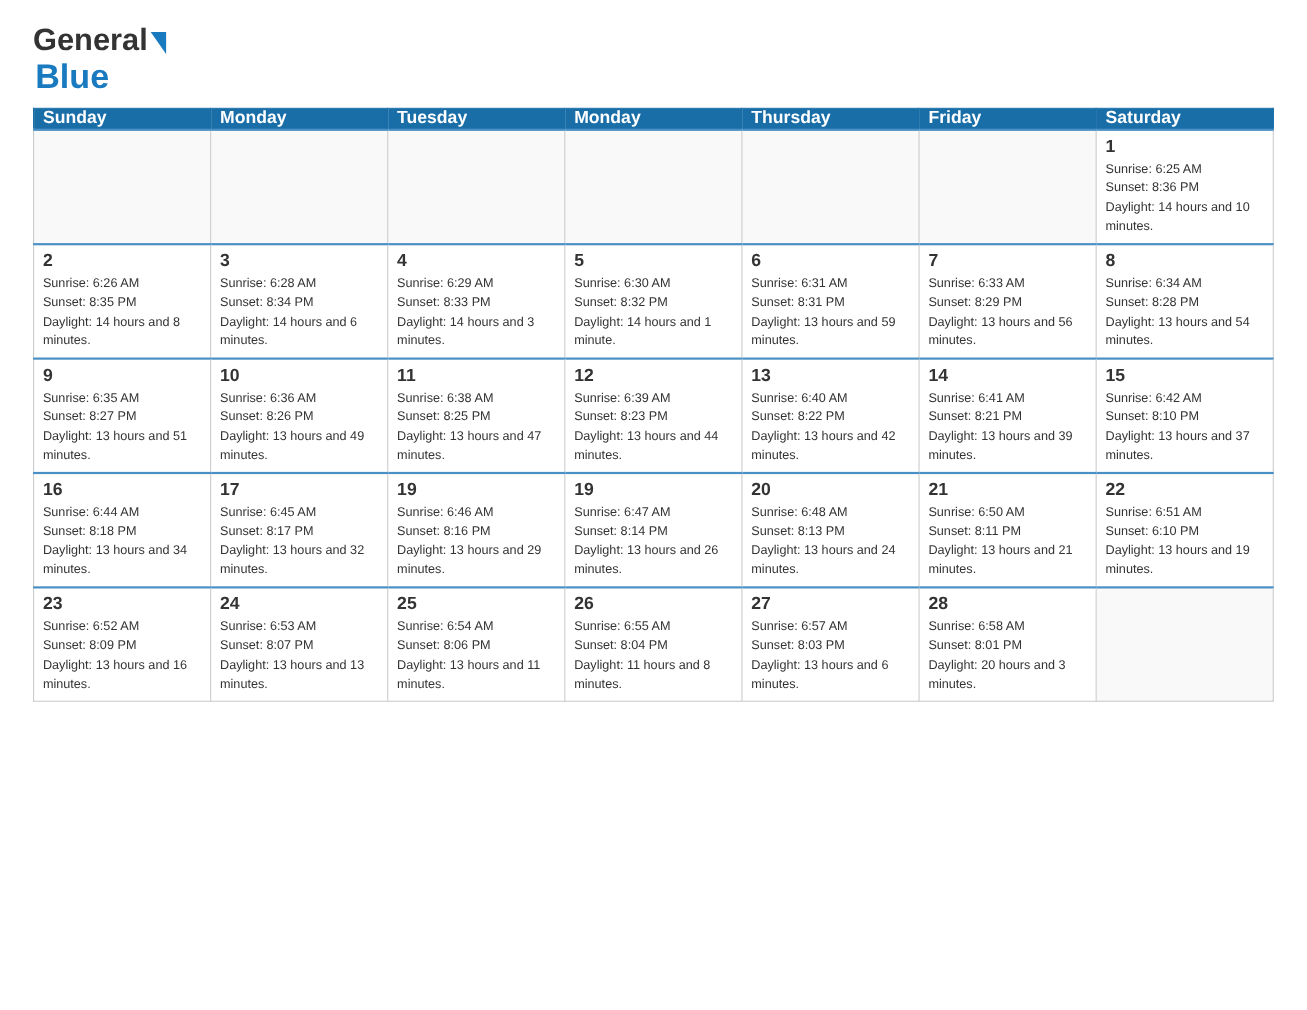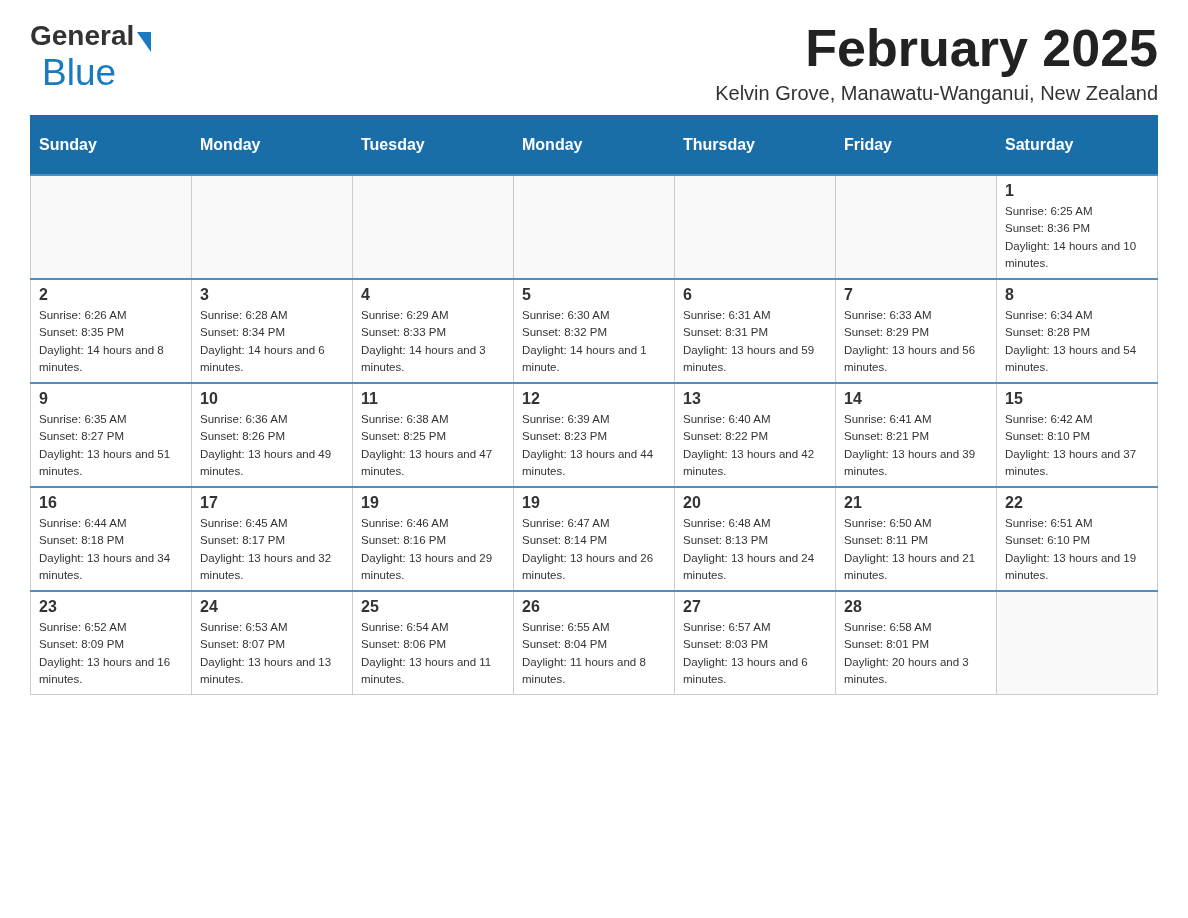--- a/index.html
+++ b/index.html
@@ -16,42 +16,42 @@
       align-items: flex-start;
       margin-bottom: 10px;
     }
     .logo {
       display: flex;
       flex-direction: column;
       align-items: flex-start;
     }
     .logo-top {
       display: flex;
-      align-items: flex-end;
+      align-items: center;
     }
     .logo-general {
       font-size: 28px;
       font-weight: bold;
       color: #333;
       font-family: Arial, sans-serif;
     }
     .logo-arrow {
       width: 0;
       height: 0;
       border-left: 14px solid transparent;
       border-right: 0px solid transparent;
       border-top: 20px solid #1a7abf;
       margin-left: 3px;
       margin-top: 5px;
     }
     .logo-blue {
-      font-size: 37px;
-      font-weight: normal;
+      font-size: 31px;
+      font-weight: bold;
       color: #1a7abf;
-      margin-left: 12px;
+      margin-left: 2px;
       font-family: Arial, sans-serif;
     }
     .title-section {
       text-align: right;
     }
     .month-title {
       font-size: 52px;
       font-weight: bold;
       color: #222;
       font-family: Arial, sans-serif;
@@ -65,21 +65,21 @@
     .calendar {
       width: 100%;
       border-collapse: collapse;
       margin-top: 10px;
     }
     .calendar th {
       background-color: #1a6ea8;
       color: #fff;
       font-size: 16px;
       font-weight: bold;
-      padding: 20px 8px;
+      padding: 0 8px;
       text-align: left;
       border: 1px solid #1a6ea8;
     }
     .calendar td {
       border: 1px solid #ccc;
       vertical-align: top;
       padding: 6px 8px;
       width: 14.28%;
       min-height: 100px;
     }
@@ -105,24 +105,20 @@
 </head>
 <body>
 
 <div class="header">
   <div class="logo">
     <div class="logo-top">
       <span class="logo-general">General</span>
       <div class="logo-arrow"></div>
     </div>
     <span class="logo-blue">Blue</span>
-  </div>
-  <div class="title-section">
-    <div class="month-title">February 2025</div>
-    <div class="subtitle">Kelvin Grove, Manawatu-Wanganui, New Zealand</div>
   </div>
 </div>
 
 <table class="calendar">
   <thead>
     <tr>
       <th>Sunday</th>
       <th>Monday</th>
       <th>Tuesday</th>
       <th>Monday</th>

